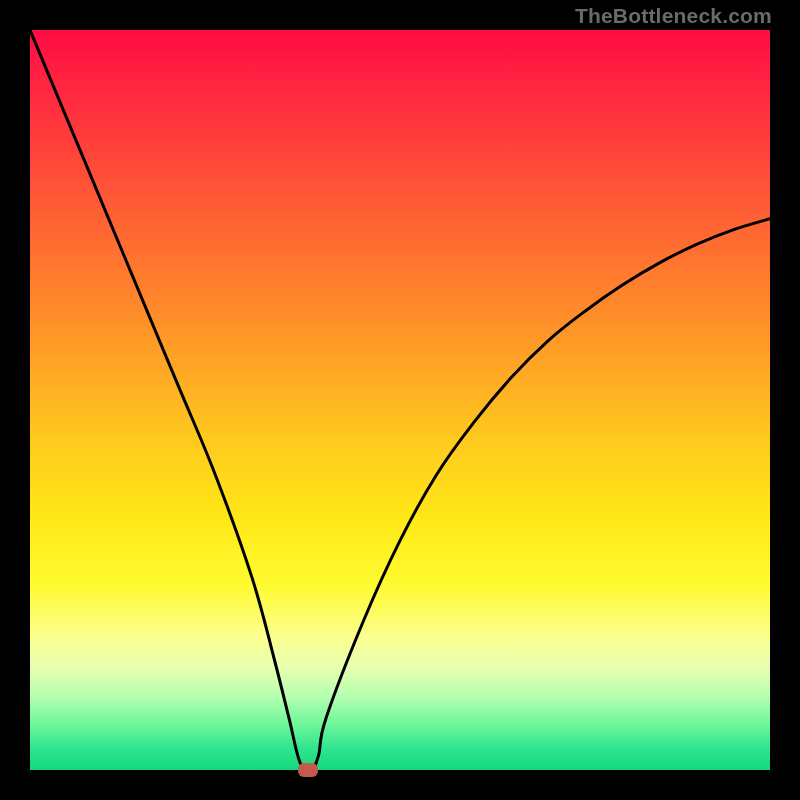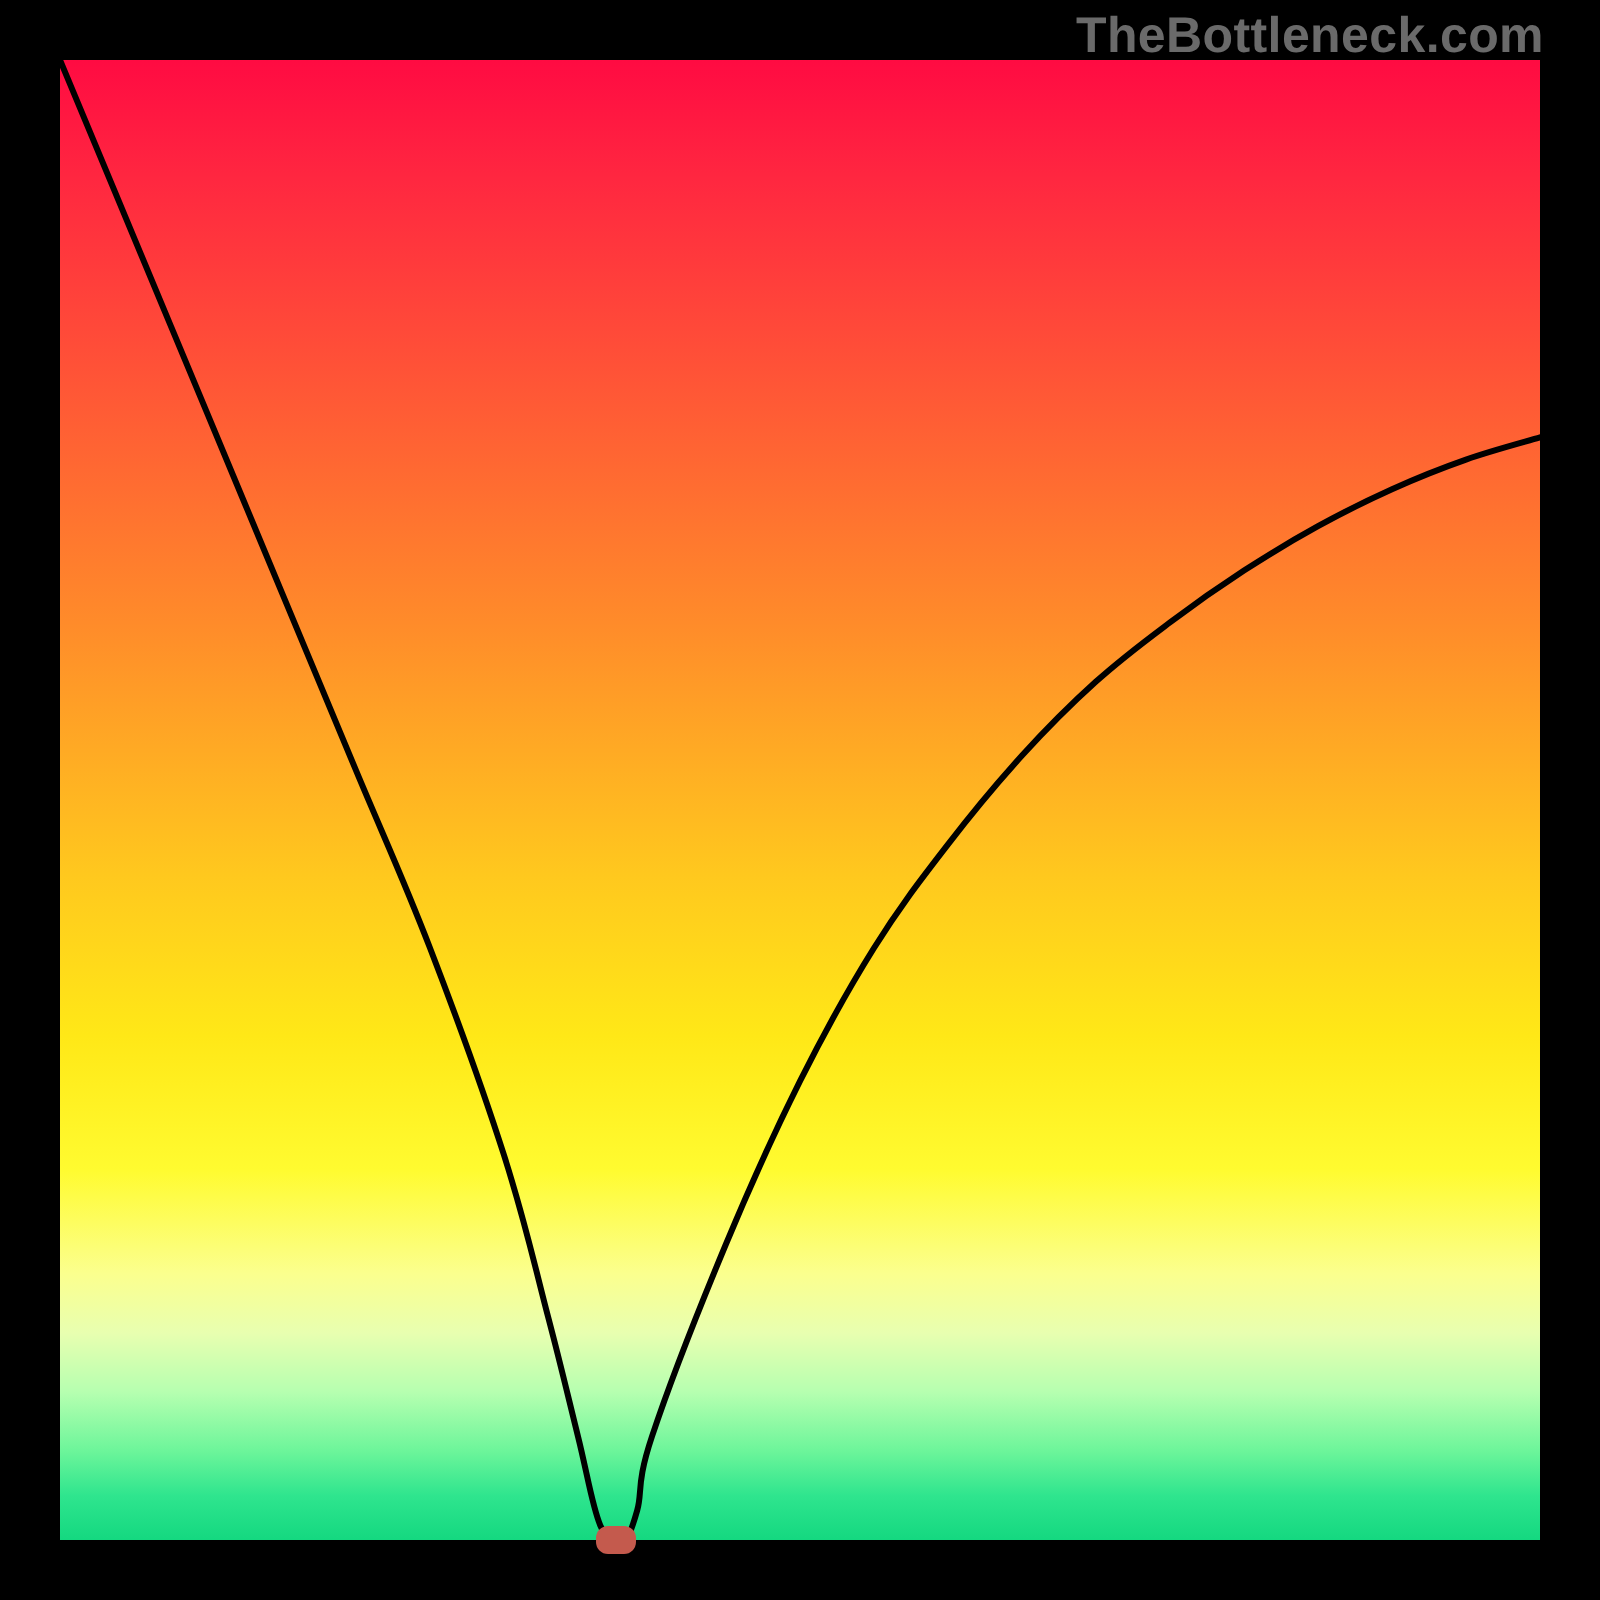--- a/index.html
+++ b/index.html
@@ -50,21 +50,21 @@
     position: absolute;
     width: 20px;
     height: 14px;
     border-radius: 6px;
     transform: translate(-50%, -50%);
   }
   .watermark {
     position: absolute;
     top: 4px;
     right: 28px;
-    font-size: 25px;
+    font-size: 21px;
     font-weight: 600;
     letter-spacing: 0.2px;
     color: #6a6a6a;
     -webkit-user-select: none;
     user-select: none;
   }
 </style>
 </head>
 <body>
 

